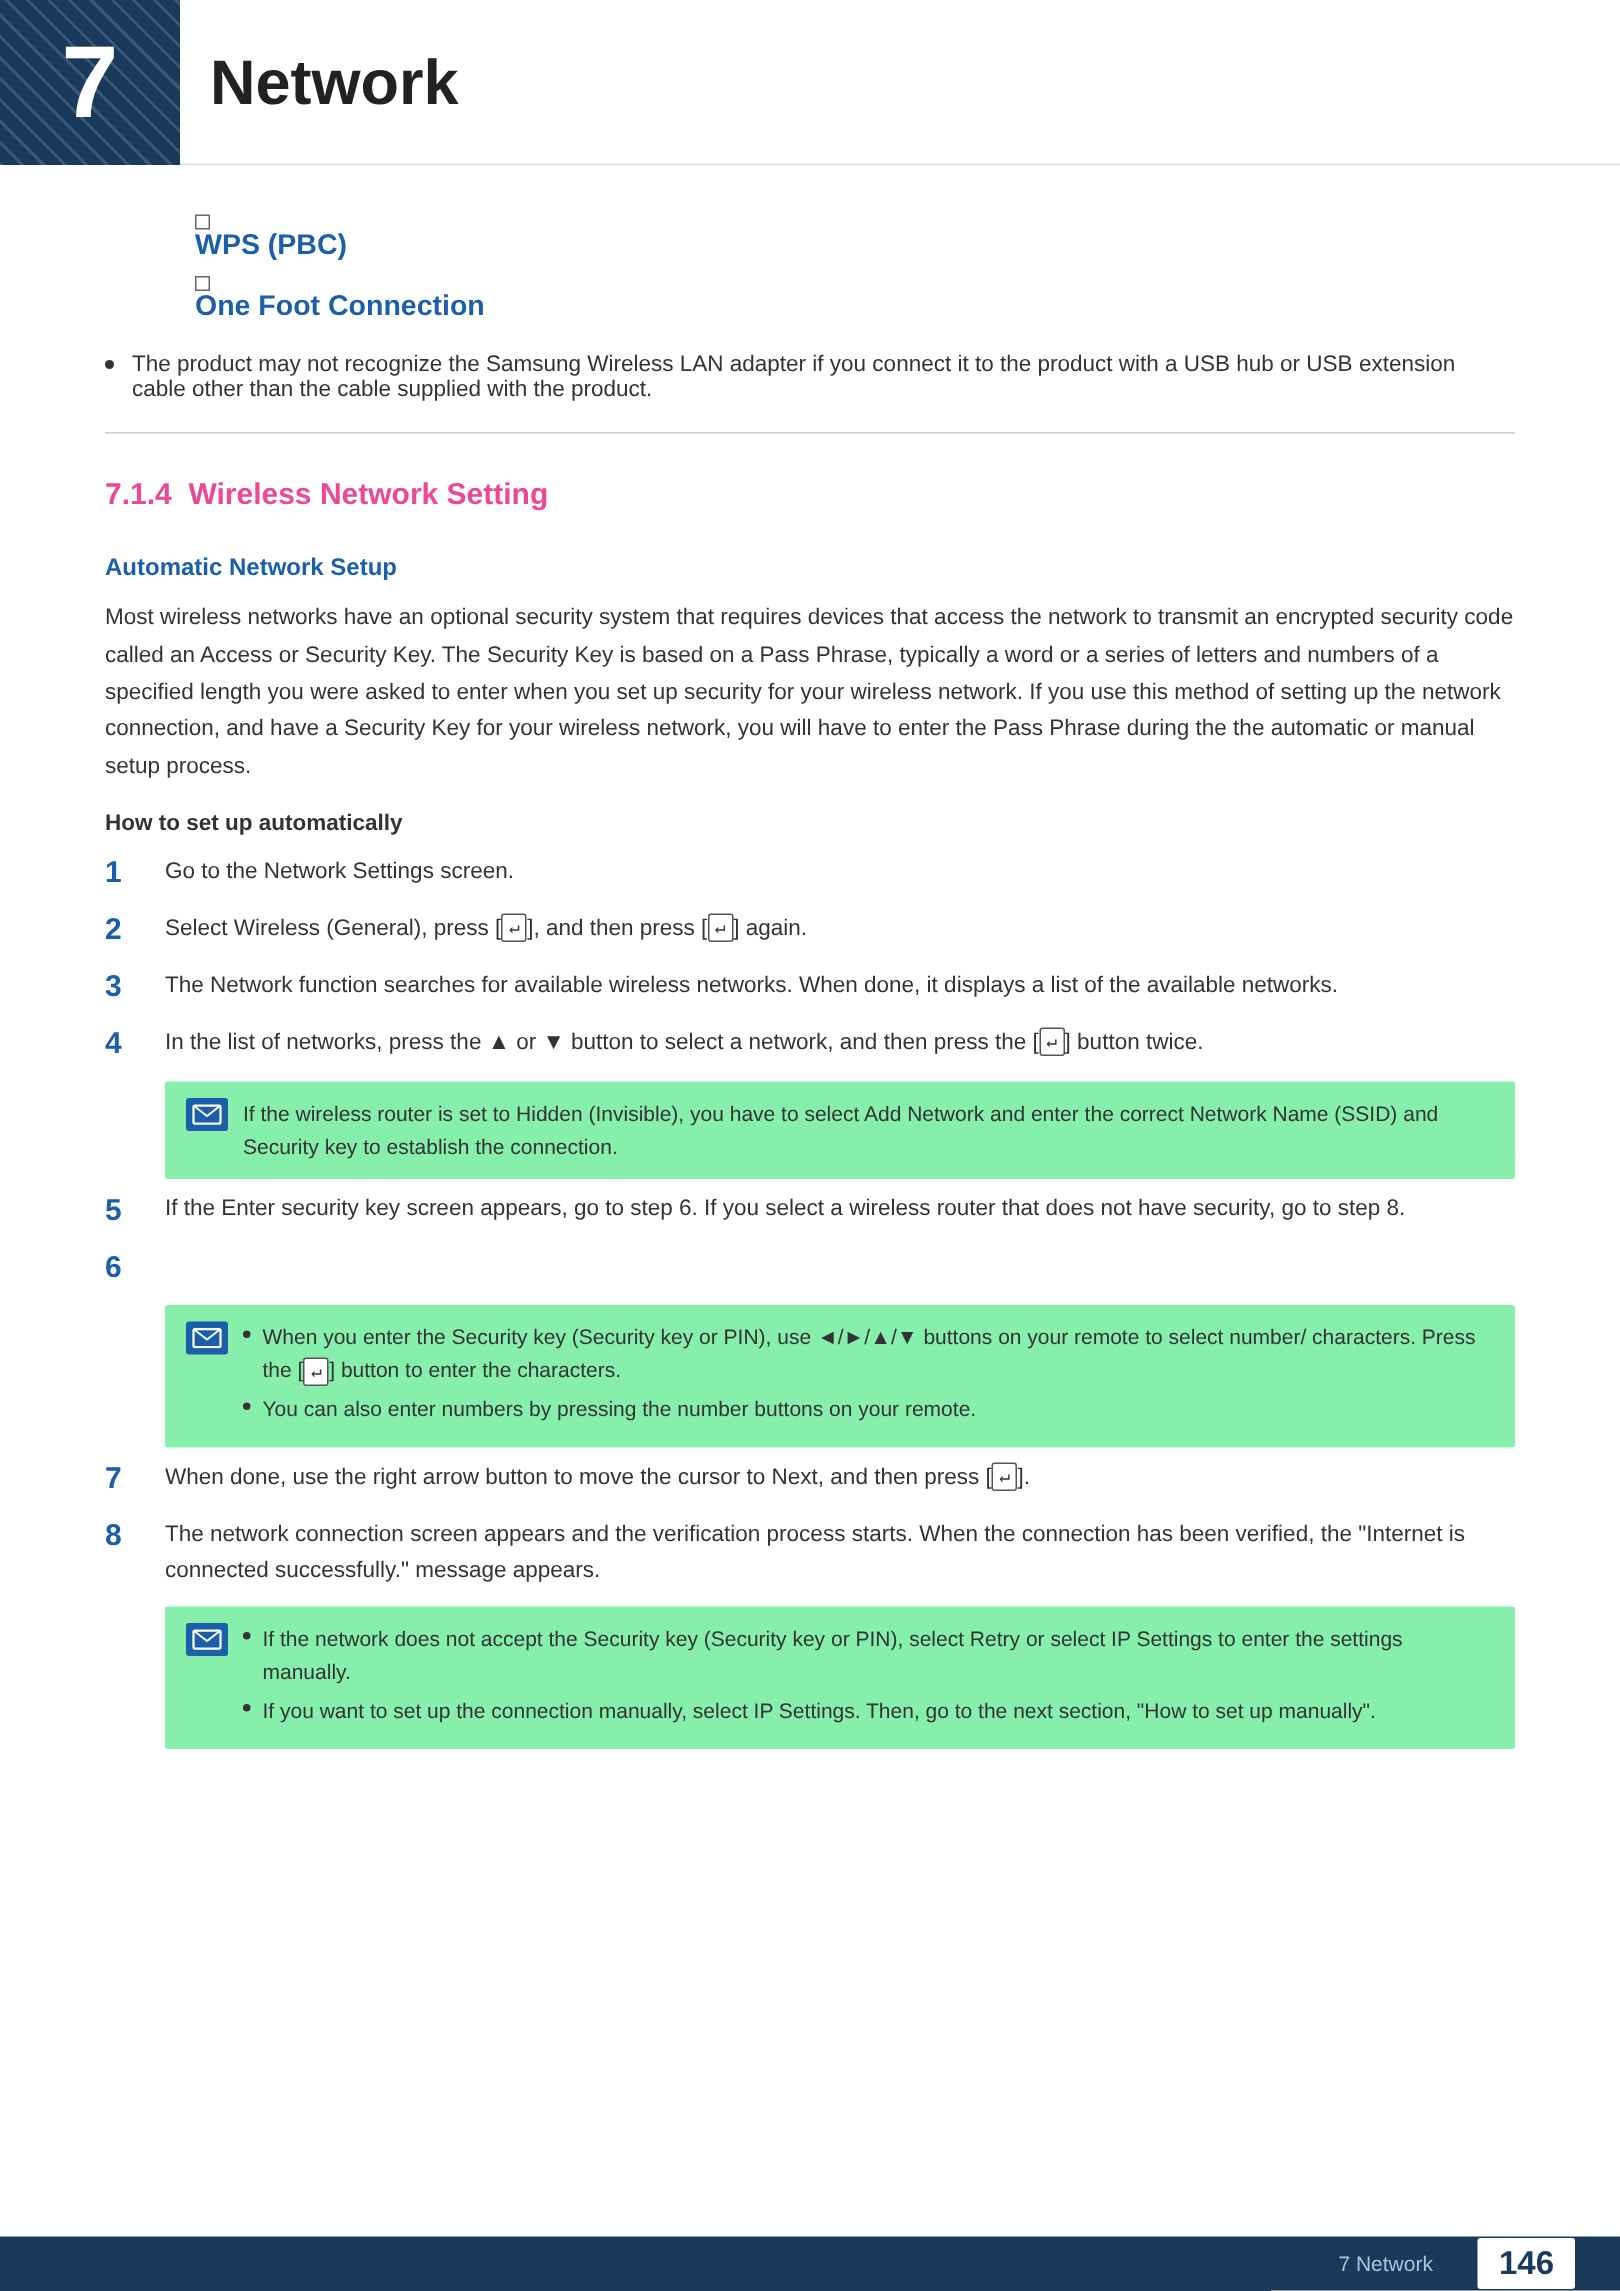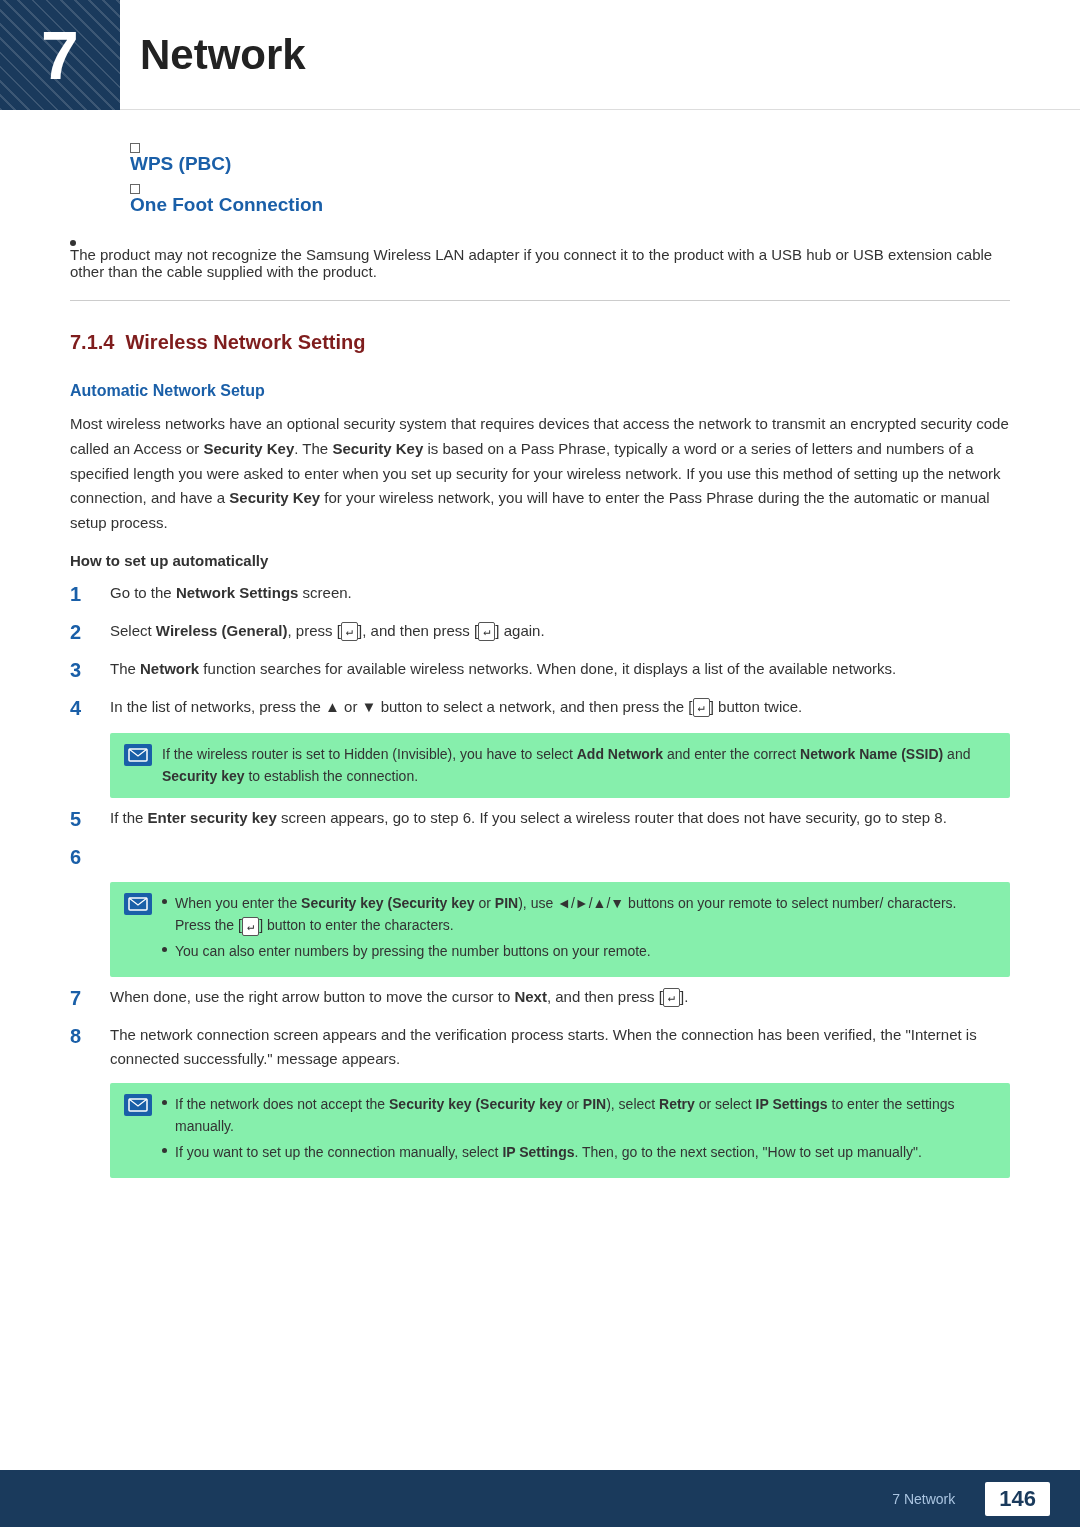--- a/index.html
+++ b/index.html
@@ -101,36 +101,35 @@
     .sub-bullet-link {
       color: #1a5fa8;
       font-weight: bold;
     }
     .main-bullet {
       display: flex;
       align-items: flex-start;
       margin-bottom: 4px;
       font-size: 15px;
       color: #333;
-      flex-direction: column;
     }
     .main-bullet-dot {
       width: 6px;
       height: 6px;
       background: #333;
       border-radius: 50%;
       margin-right: 12px;
       margin-top: 6px;
       flex-shrink: 0;
     }
     
     .section-heading {
       font-size: 20px;
       font-weight: bold;
-      color: #7f1d1d;
+      color: #ec4899;
       margin-top: 30px;
       margin-bottom: 24px;
       padding-bottom: 4px;
     }
     .subsection-heading {
       font-size: 16px;
       font-weight: bold;
       color: #1a5fa8;
       margin-top: 20px;
       margin-bottom: 12px;
@@ -142,21 +141,21 @@
       margin-top: 16px;
       margin-bottom: 12px;
     }
     
     .body-para {
       font-size: 15px;
       color: #333;
       line-height: 1.65;
       margin-bottom: 14px;
     }
-    .bold { font-weight: bold; }
+    .bold { font-weight: normal; }
     
     .steps-list {
       list-style: none;
       margin-bottom: 10px;
     }
     .step-item {
       display: flex;
       align-items: flex-start;
       margin-bottom: 12px;
       font-size: 15px;
@@ -235,21 +234,21 @@
       font-family: monospace;
       vertical-align: middle;
       color: #333;
     }
     
     .footer {
       position: absolute;
       bottom: 0;
       left: 0;
       right: 0;
-      height: 57px;
+      height: 36px;
       background: #1a3a5c;
       display: flex;
       align-items: center;
       justify-content: flex-end;
       padding-right: 30px;
     }
     .footer-text {
       color: #aac4e0;
       font-size: 14px;
       margin-right: 10px;

